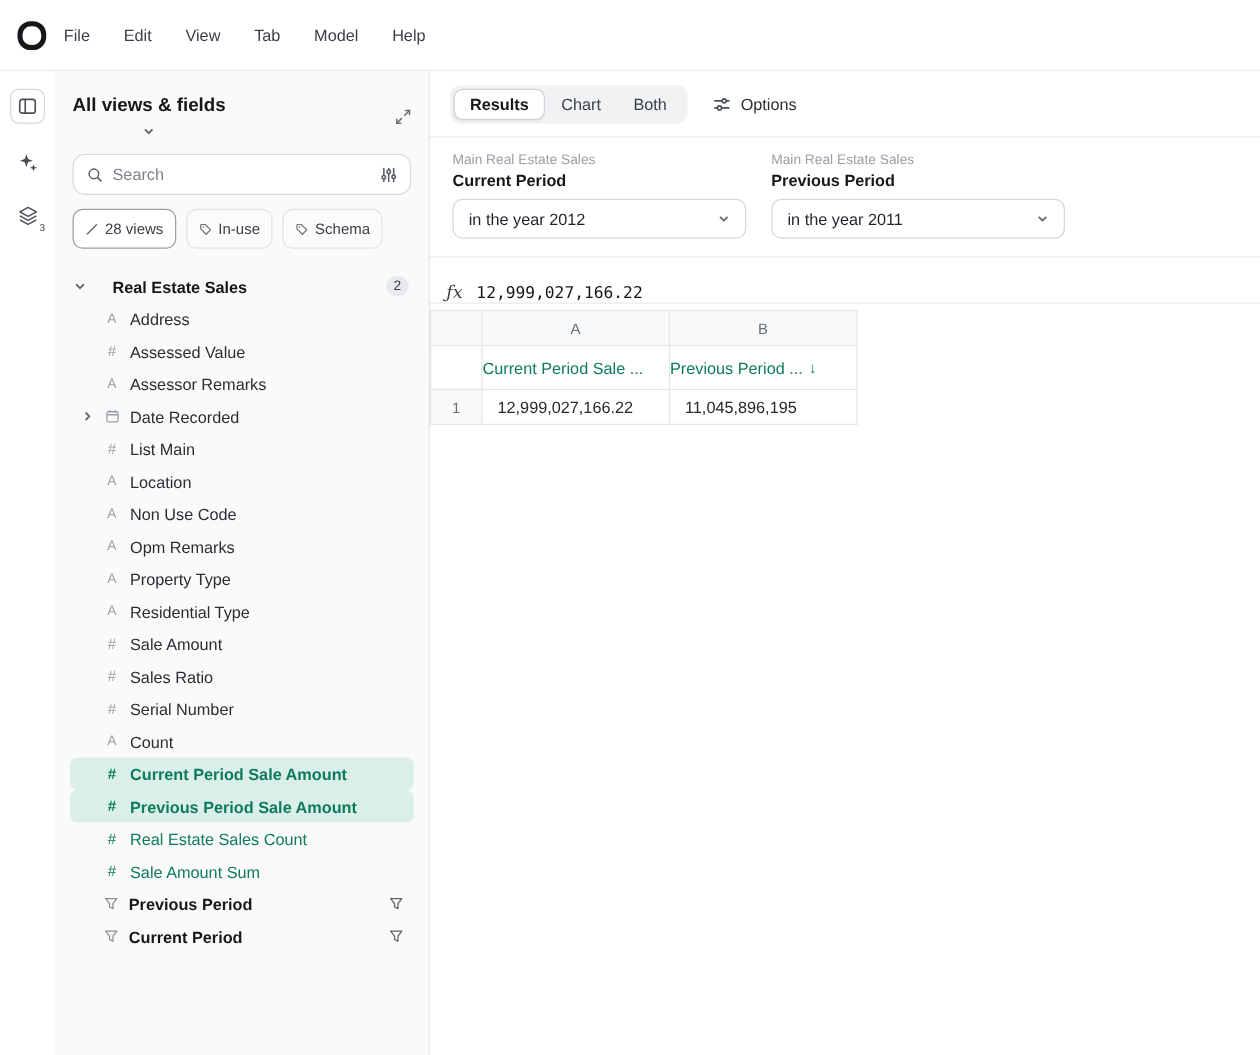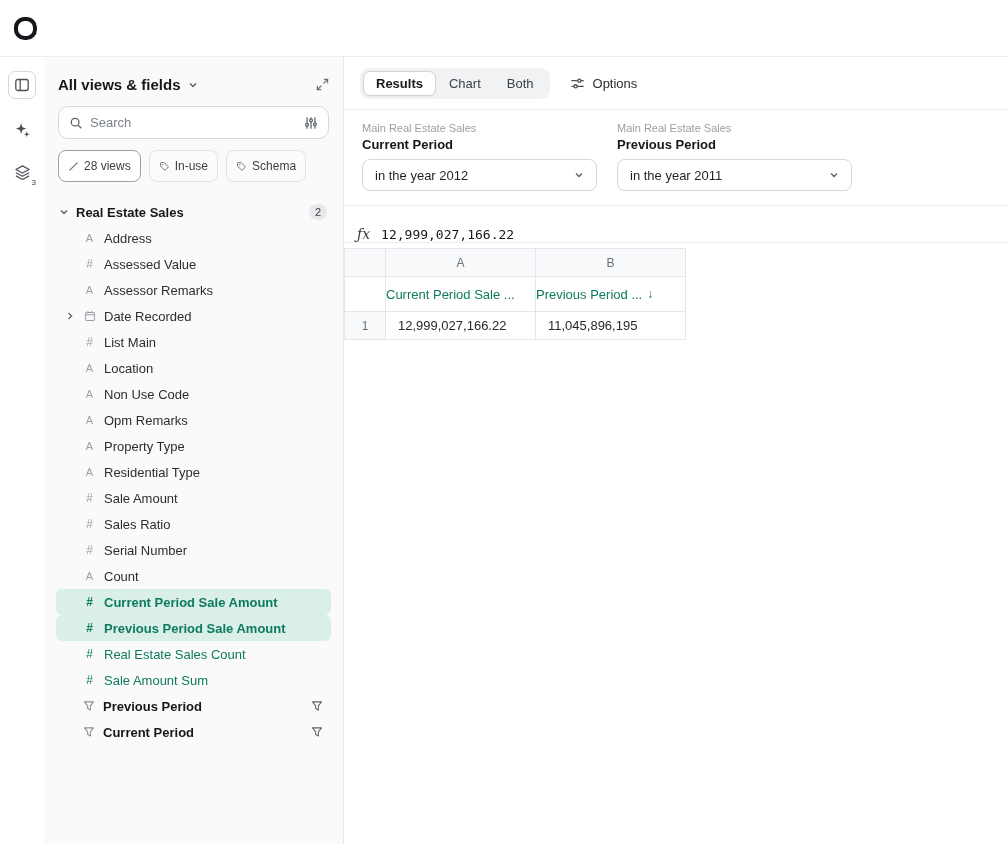--- a/index.html
+++ b/index.html
@@ -16,33 +16,33 @@
   
   .body { display:flex; height:787px; }
   
   .rail { width:44px; background:#fff; display:flex; flex-direction:column; align-items:center; padding-top:14px; gap:17px; flex:none; }
   .rail-btn { width:28px; height:28px; border:1px solid #d4d7dc; border-radius:7px; display:flex; align-items:center; justify-content:center; color:#4b5057; background:#fff; }
   .rail-ic { width:26px; height:26px; display:flex; align-items:center; justify-content:center; color:#4b5057; position:relative; }
   .rail-badge { position:absolute; right:-1px; bottom:-2px; font-size:8px; color:#3c4046; background:#fff; line-height:8px; }
   
   .sidebar { width:300px; flex:none; background:#fafafa; border-right:1px solid #e5e7eb; display:flex; flex-direction:column; overflow:hidden; }
   .sb-header { padding:19px 14px 0; display:flex; align-items:center; }
-  .sb-title { font-size:15px; font-weight:700; color:#15171a; display:flex; align-items:center; gap:7px; }
+  .sb-title { font-size:15px; font-weight:700; color:#15171a; display:flex; align-items:center; gap:7px;flex-direction:column; }
   .sb-title .chev { color:#5f6368; }
   .sb-collapse { margin-left:auto; color:#6b7075; display:flex; }
   .search { margin:13px 14px 0; height:33px; background:#fff; border:1px solid #d6d9de; border-radius:10px; display:flex; align-items:center; padding:0 10px; gap:7px; }
   .search input { flex:1; border:none; outline:none; background:transparent; font-size:13px; color:#1f2329; font-family:inherit; }
   .search input::placeholder { color:#7d838b; }
   .search .sicon, .search .slicon { color:#585e66; display:flex; }
   .chips { margin:11px 14px 0; display:flex; gap:8px; }
   .chip { height:32px; display:inline-flex; align-items:center; gap:5px; padding:0 9px; font-size:12px; color:#3c4046; border:1px solid #e1e3e7; border-radius:8px; background:#fbfbfc; }
   .chip.active { border-color:#9aa0a8; background:#fff; }
   .chip svg { color:#6b7075; }
   .tree { margin-top:17px; flex:1; overflow:hidden; padding-bottom:10px; }
-  .tree-root { height:26px; display:flex; align-items:center; padding:0 16px 0 15px; gap:7px; font-size:13px; font-weight:700; color:#15171a; }
+  .tree-root { height:26px; display:flex; align-items:center; padding:0 16px 0 15px; gap:21px; font-size:13px; font-weight:700; color:#15171a; }
   .tree-root .chev { color:#5f6368; display:flex; }
   .badge { margin-left:auto; background:#e7e9ec; color:#3c4046; font-size:11px; font-weight:400; border-radius:9px; padding:1px 6px; line-height:14px; }
   .field { height:26px; display:flex; align-items:center; gap:8px; margin:0 12px; padding:0 8px 0 27px; border-radius:6px; font-size:13px; color:#2a2e33; }
   .field .ficon { width:13px; text-align:center; color:#9aa0a8; font-size:11px; flex:none; }
   .field .ficon.num { font-size:12px; }
   .field svg.ficon-svg { color:#9aa0a8; flex:none; }
   .field.indent { padding-left:8px; }
   .field .chev { width:12px; color:#6b7075; display:flex; flex:none; }
   .field.sel { background:#daefe7; }
   .field.sel .flabel, .field.sel .ficon { color:#0e7a5f; font-weight:700; }
@@ -80,20 +80,28 @@
   tr.data td { height:28px; }
   td.val { background:#fff; color:#26292e; font-size:13px; padding:0 12px; text-align:left; }
 </style>
 </head>
 <body>
 
 <div class="app">
 
   <div class="topbar">
     <div class="logo"></div>
+    <div class="menu">
+      <span>File</span>
+      <span>Edit</span>
+      <span>View</span>
+      <span>Tab</span>
+      <span>Model</span>
+      <span>Help</span>
+    </div>
   </div>
 
   <div class="body">
 
     <div class="rail">
       <div class="rail-btn">
         <svg width="16" height="16" viewBox="0 0 16 16" fill="none" stroke="currentColor" stroke-width="1.3">
           <rect x="1.8" y="2.5" width="12.4" height="11" rx="2"></rect>
           <line x1="6.2" y1="2.5" x2="6.2" y2="13.5"></line>
         </svg>

